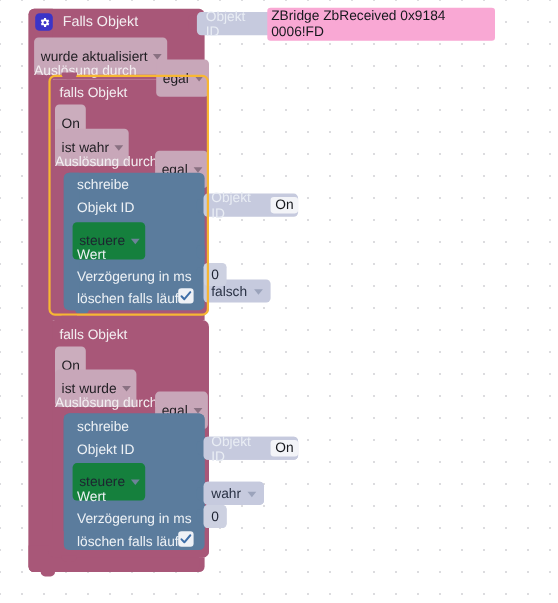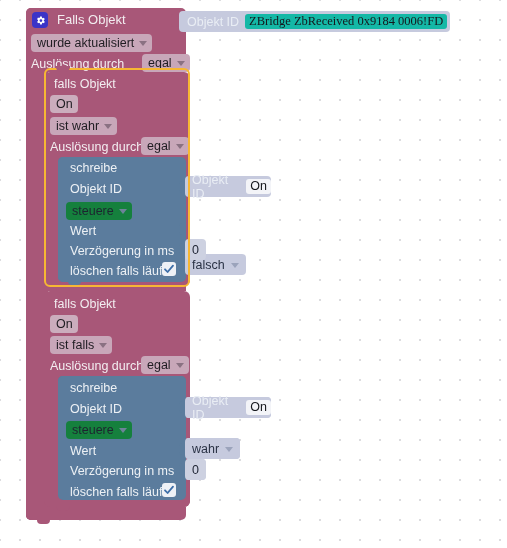--- a/index.html
+++ b/index.html
@@ -34,21 +34,21 @@
   }
   .lbl-blue{color:#edf1f5;}
   .lbl-ghost{color:#e7ecf3;}
 
   
   .pill{
     position:absolute;
     display:inline-flex;
     align-items:center;
     gap:4px;
-    height:18px;
+    height:34px;
     padding:0 5px 0 6px;
     border-radius:4px;
     background:#c8a7b9;
     color:#1f1d22;
     font-size:12.5px;
     line-height:18px;
     white-space:nowrap;
     box-sizing:border-box;
   }
   .pill.on{background:#cbadbd;}
@@ -85,21 +85,21 @@
   .chip{
     display:inline-block;
     background:#f3f4f8;
     border-radius:3px;
     color:#16181d;
     font-size:12.5px;
     padding:0px 4px;
     line-height:15px;
     margin-left:6px;
   }
-  .chip-strong{background:#14b8a6;font-family:Liberation Serif, serif;}
+  .chip-strong{background:#f9a8d4;}
 
   
   .notch{
     position:absolute;
     width:7px;height:12px;
     background:#5b7c9d;
     border-radius:3px 0 0 3px;
   }
   .notch-m{background:#a85778;}
 
@@ -227,21 +227,21 @@
   </div>
 
   <div class="hilite" style="left:44px;top:68px;width:146px;height:219px;"></div>
   <div class="blk mag" style="left:56px;top:66px;width:14px;height:6px;border-radius:0 0 5px 5px;"></div>
 
   <div class="lbl" style="left:54px;top:296px;">falls Objekt</div>
   <div class="pill on" style="left:50px;top:315px;">
     <span>On</span>
   </div>
   <div class="pill" style="left:50px;top:336px;">
-    <span>ist falls</span>
+    <span>ist wurde</span>
     <span class="caret"></span>
   </div>
   <div class="lbl" style="left:50px;top:358px;">Auslösung durch</div>
   <div class="pill" style="left:141px;top:356px;">
     <span>egal</span>
     <span class="caret"></span>
   </div>
 
   <div class="blk blu" style="left:58px;top:376px;width:128px;height:126px;border-radius:5px;"></div>
   <div class="blk blu" style="left:58px;top:376px;width:14px;height:126px;border-radius:5px 0 0 5px;"></div>

